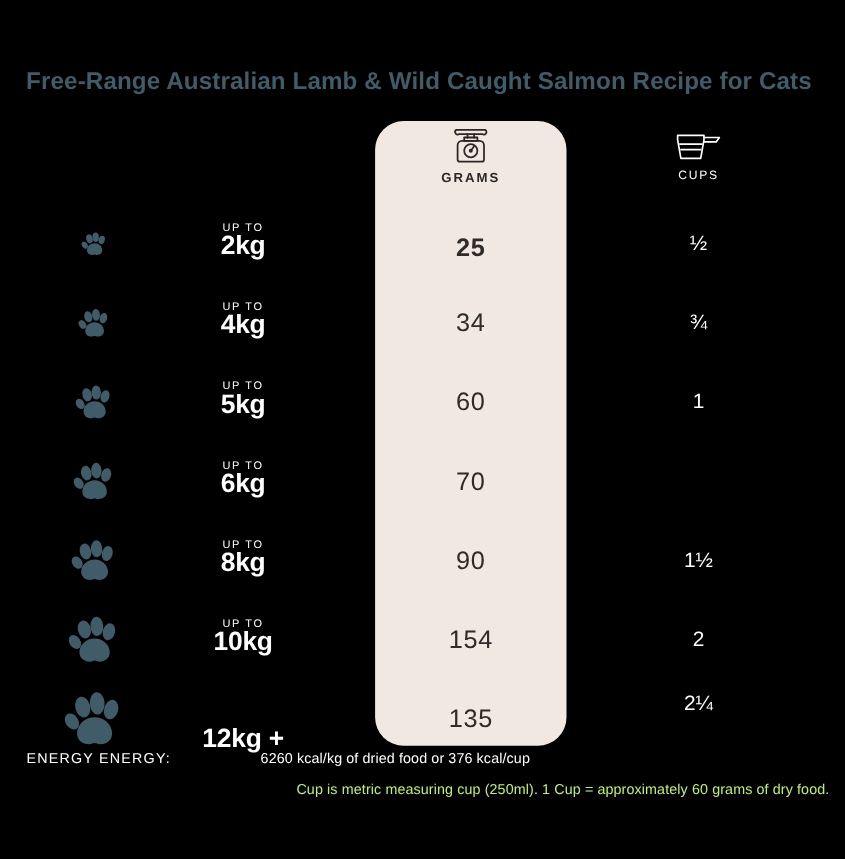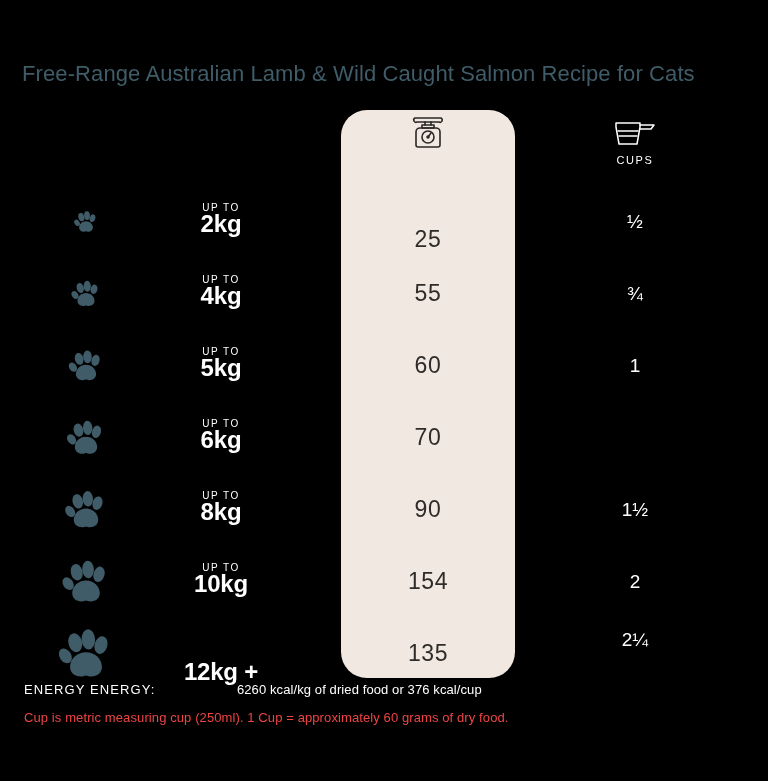--- a/index.html
+++ b/index.html
@@ -24,24 +24,25 @@
   }
 
   
   #title {
     position: absolute;
     left: 22px;
     top: 60px;
     width: 716px;
     font-size: 22px;
     line-height: 28px;
-    font-weight: 400;
+    font-weight: 700;
     letter-spacing: 0.1px;
     color: #3f5c68;
     font-family: "Liberation Sans", sans-serif;
+    text-align: right;
   }
 
   
   #grams-panel {
     position: absolute;
     left: 341px;
     top: 110px;
     width: 174px;
     height: 568px;
     background: #f0e8e1;
@@ -166,24 +167,25 @@
   .footer-line1 .label {
     letter-spacing: 1.1px;
   }
   .footer-line1 .gap {
     display: inline-block;
     width: 74px;
   }
   .footer-line2 {
     font-size: 13px;
     line-height: 20px;
-    color: #ef4444;
+    color: #bef264;
     letter-spacing: 0.1px;
     margin-top: 8px;
     white-space: nowrap;
+    text-align: right;
   }
 </style>
 </head>
 <body>
 
 <div id="page">
 
   <div id="grams-panel"></div>
 
   <div id="title">Free-Range Australian Lamb &amp; Wild Caught Salmon Recipe for Cats</div>
@@ -194,20 +196,21 @@
       <svg width="54" height="40" viewBox="0 0 54 40" fill="none" stroke="#2a2724" stroke-width="1.6" stroke-linecap="round" stroke-linejoin="round">
         <path d="M14 6 h26 a2 2 0 0 1 -2 4 h-22 a2 2 0 0 1 -2 -4 z"></path>
         <path d="M24 10 v3 M30 10 v3"></path>
         <path d="M21 13 h12 v3 h-12 z"></path>
         <path d="M19 16 h16 a4 4 0 0 1 4 4 v13 a2 2 0 0 1 -2 2 h-20 a2 2 0 0 1 -2 -2 v-13 a4 4 0 0 1 4 -4 z"></path>
         <circle cx="27" cy="25" r="6"></circle>
         <path d="M27 25 l3 -4"></path>
         <circle cx="27" cy="25" r="1" fill="#2a2724"></circle>
       </svg>
     </span>
+    <div class="col-header-label">GRAMS</div>
   </div>
 
   <div class="col-header" id="header-cups">
     <span class="header-icon">
       <svg width="58" height="40" viewBox="0 0 58 40" fill="none" stroke="#ffffff" stroke-width="1.5" stroke-linecap="round" stroke-linejoin="round">
         <path d="M10 11 h24 v4 l-3 17 h-18 l-3 -17 z"></path>
         <path d="M34 13 h14 l-3 4 h-11"></path>
         <path d="M12 19 h20 M13 24 h18"></path>
       </svg>
     </span>
@@ -222,38 +225,38 @@
             <ellipse cx="34.5" cy="16.5" rx="7.2" ry="10.8" transform="rotate(-3 34.5 16.5)"></ellipse>
             <ellipse cx="48" cy="22.5" rx="6.8" ry="9.6" transform="rotate(16 48 22.5)"></ellipse>
             <ellipse cx="10" cy="34" rx="6.2" ry="8.4" transform="rotate(-34 10 34)"></ellipse>
             <path d="M32 30c9.5 0 17 7.2 17 15.6 0 6.4-5 10.4-11.4 10.4-3 0-4.1-1.2-5.6-1.2s-2.6 1.2-5.6 1.2C20 56 15 52 15 45.6 15 37.2 22.5 30 32 30z"></path>
           </svg>
         </div>
         <div class="cell cell-weight" style="top: 16px;">
           <span class="weight-upto">UP TO</span>
           <span class="weight-value">2kg</span>
         </div>
-        <div class="cell cell-grams" style="top: 40px;">25</div>
+        <div class="cell cell-grams" style="top: 26px; font-weight: bold;">25</div>
         <div class="cell cell-cups" style="top: 25px;">½</div>
       </div>
       <div class="row" style="top: 258px;">
         <div class="cell cell-paw paw" style="top: 20px;">
           <svg width="32" height="32" viewBox="0 0 64 64" fill="#3f5c68">
             <ellipse cx="20.5" cy="20" rx="7.2" ry="10.2" transform="rotate(-14 20.5 20)"></ellipse>
             <ellipse cx="34.5" cy="16.5" rx="7.2" ry="10.8" transform="rotate(-3 34.5 16.5)"></ellipse>
             <ellipse cx="48" cy="22.5" rx="6.8" ry="9.6" transform="rotate(16 48 22.5)"></ellipse>
             <ellipse cx="10" cy="34" rx="6.2" ry="8.4" transform="rotate(-34 10 34)"></ellipse>
             <path d="M32 30c9.5 0 17 7.2 17 15.6 0 6.4-5 10.4-11.4 10.4-3 0-4.1-1.2-5.6-1.2s-2.6 1.2-5.6 1.2C20 56 15 52 15 45.6 15 37.2 22.5 30 32 30z"></path>
           </svg>
         </div>
         <div class="cell cell-weight" style="top: 16px;">
           <span class="weight-upto">UP TO</span>
           <span class="weight-value">4kg</span>
         </div>
-        <div class="cell cell-grams" style="top: 22px;">55</div>
+        <div class="cell cell-grams" style="top: 22px;">34</div>
         <div class="cell cell-cups" style="top: 25px;">¾</div>
       </div>
       <div class="row" style="top: 330px;">
         <div class="cell cell-paw paw" style="top: 17px;">
           <svg width="38" height="38" viewBox="0 0 64 64" fill="#3f5c68">
             <ellipse cx="20.5" cy="20" rx="7.2" ry="10.2" transform="rotate(-14 20.5 20)"></ellipse>
             <ellipse cx="34.5" cy="16.5" rx="7.2" ry="10.8" transform="rotate(-3 34.5 16.5)"></ellipse>
             <ellipse cx="48" cy="22.5" rx="6.8" ry="9.6" transform="rotate(16 48 22.5)"></ellipse>
             <ellipse cx="10" cy="34" rx="6.2" ry="8.4" transform="rotate(-34 10 34)"></ellipse>
             <path d="M32 30c9.5 0 17 7.2 17 15.6 0 6.4-5 10.4-11.4 10.4-3 0-4.1-1.2-5.6-1.2s-2.6 1.2-5.6 1.2C20 56 15 52 15 45.6 15 37.2 22.5 30 32 30z"></path>

